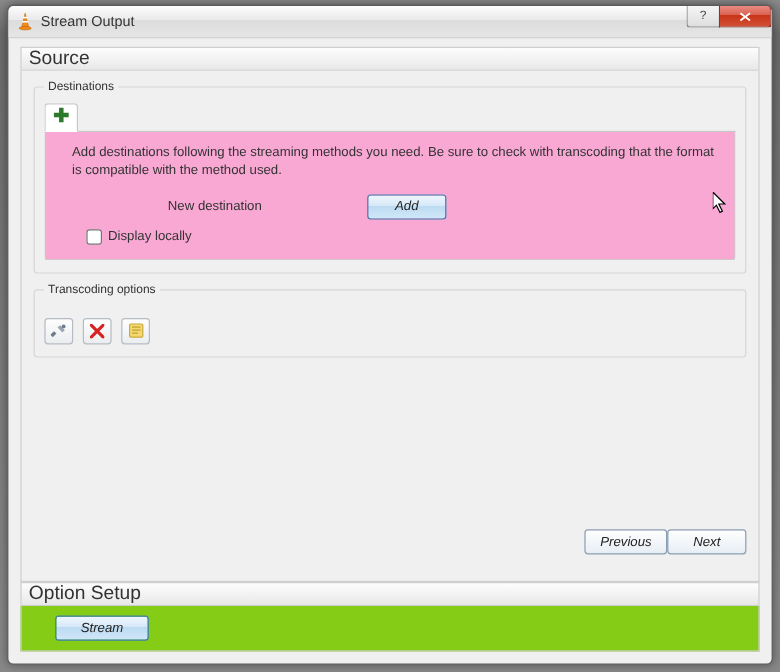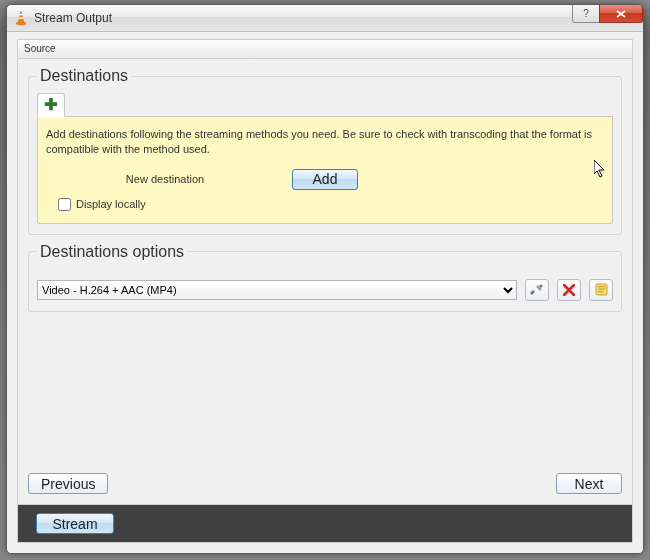--- a/index.html
+++ b/index.html
@@ -77,40 +77,40 @@
     padding: 7px 10px 10px 10px;
     display: flex;
     flex-direction: column;
   }
   .section-bar {
     background: linear-gradient(to bottom, #fdfdfd, #e8e8e8);
     border: 1px solid #cfcfcf;
     height: 20px;
     line-height: 18px;
     padding-left: 6px;
-    font-size: 10px;
+    font-size: 16px;
     color: #333;
   }
   .section-bar + .section-bar { margin-top: -1px; }
   .body-area {
     flex: 1;
     border: 1px solid #cfcfcf;
     border-top: none;
     padding: 8px 10px 10px 10px;
     background: #f0f0f0;
     position: relative;
   }
   fieldset.group {
     border: 1px solid #d6d6d6;
     border-radius: 3px;
     margin: 0 0 8px 0;
     padding: 6px 8px 10px 8px;
   }
   fieldset.group > legend {
-    font-size: 16px;
+    font-size: 10px;
     color: #333;
     padding: 0 3px;
   }
   .tabbar {
     display: flex;
     border-bottom: 1px solid #c8c8c8;
     margin: 2px 0 0 0;
   }
   .tab {
     width: 28px; height: 24px;
@@ -122,76 +122,77 @@
     margin-bottom: -1px;
     display: flex; align-items: center; justify-content: center;
     color: #2d7a2d;
     font-size: 16px;
     font-weight: bold;
     line-height: 1;
   }
   .tab-pane {
     border: 1px solid #c8c8c8;
     border-top: none;
-    background: #fef9c3;
-    padding: 10px 10px 12px 8px;
+    background: #f9a8d4;
+    padding: 10px 10px 12px 22px;
     border-bottom-left-radius: 3px;
     border-bottom-right-radius: 3px;
   }
   .helptext { color: #333; font-size: 11px; line-height: 1.35; margin-bottom: 12px; }
   .row { display: flex; align-items: center; gap: 8px; }
   .row label.fld { width: 238px; color: #333; text-align: center; }
   select.combo {
     flex: 1;
     height: 20px;
     font-size: 11px;
     border: 1px solid #aeb6bf;
     background: linear-gradient(to bottom, #fff, #eef0f2);
   }
   .btn {
     min-width: 66px;
     height: 21px;
     border: 1px solid #8b9db3;
     border-radius: 3px;
     background: linear-gradient(to bottom, #fefefe, #e8eef5);
-    font-size: 14px;
+    font-size: 11px;
     color: #222;
     padding: 0 12px;
     cursor: default;
+    font-style: italic;
   }
   .btn.accent {
     border-color: #3c7fb1;
     background: linear-gradient(to bottom, #eef6fd, #d5e8f7 45%, #bcdaf1 46%, #d0e7f8);
   }
   .chk { display: flex; align-items: center; gap: 5px; margin-top: 8px; font-size: 11px; color: #333; margin-left: 12px; }
   .chk input { width: 13px; height: 13px; margin: 0; }
   .iconbtn {
     width: 24px; height: 22px;
     border: 1px solid #b5bcc4;
     border-radius: 3px;
     background: linear-gradient(to bottom, #fefefe, #ebedf0);
     display: inline-flex;
     align-items: center;
     justify-content: center;
     font-size: 12px;
   }
   .bottom-nav {
     position: absolute;
-    left: 10px; right: 10px; bottom: 10px;
-    display: flex;
-    justify-content: space-between;
+    left: 10px; right: 10px; bottom: 22px;
+    display: flex;
+    justify-content: flex-end;
   }
   .footer {
     border: 1px solid #cfcfcf;
     border-top: none;
-    padding: 8px 18px;
+    padding: 8px 28px;
     display: flex;
     justify-content: space-between;
     gap: 8px;
-    background: #404040;
+    background: #84cc16;
   }
   .option-bar {
     border-left: 1px solid #cfcfcf;
     border-right: 1px solid #cfcfcf;
   }
   .cursor {
     position: absolute;
     width: 14px; height: 20px;
     pointer-events: none;
   }
@@ -241,25 +242,22 @@
             <button class="btn accent">Add</button>
           </div>
           <label class="chk">
             <input type="checkbox" style="">
             <span>Display locally</span>
           </label>
         </div>
       </fieldset>
 
       <fieldset class="group">
-        <legend>Destinations options</legend>
+        <legend>Transcoding options</legend>
         <div class="row" style="margin-top:12px">
-          <select class="combo">
-            <option>Video - H.264 + AAC (MP4)</option>
-          </select>
           <span class="iconbtn" title="Edit">
             <svg width="14" height="14" viewBox="0 0 14 14">
                 <path d="M2 12 L5 9 L3 7 L0 10 Z" fill="#6e7b8a"></path>
                 <path d="M8 2 L12 6 L10 8 L6 4 Z" fill="#9aa6b3"></path>
                 <circle cx="11" cy="3" r="1.6" fill="#6e7b8a"></circle>
               </svg>
           </span>
           <span class="iconbtn" title="Delete">
             <svg width="12" height="12" viewBox="0 0 12 12">
                 <path d="M1 1 L11 11 M11 1 L1 11" stroke="#d62222" stroke-width="2.6" stroke-linecap="round"></path>
@@ -279,18 +277,19 @@
       <div class="bottom-nav">
         <button class="btn">Previous</button>
         <button class="btn">Next</button>
       </div>
 
       <svg class="cursor" style="left:576px; top:101px" viewBox="0 0 14 20">
         <polygon points="0,0 0,14 3,11 6,17 8,16 5,10 10,10" fill="#fff" stroke="#000" stroke-width="1"></polygon>
       </svg>
     </div>
 
+    <div class="section-bar option-bar">Option Setup</div>
 
     <div class="footer">
       <button class="btn accent" style="min-width:78px">Stream</button>
     </div>
   </div>
 </div>
 
 </body></html>

